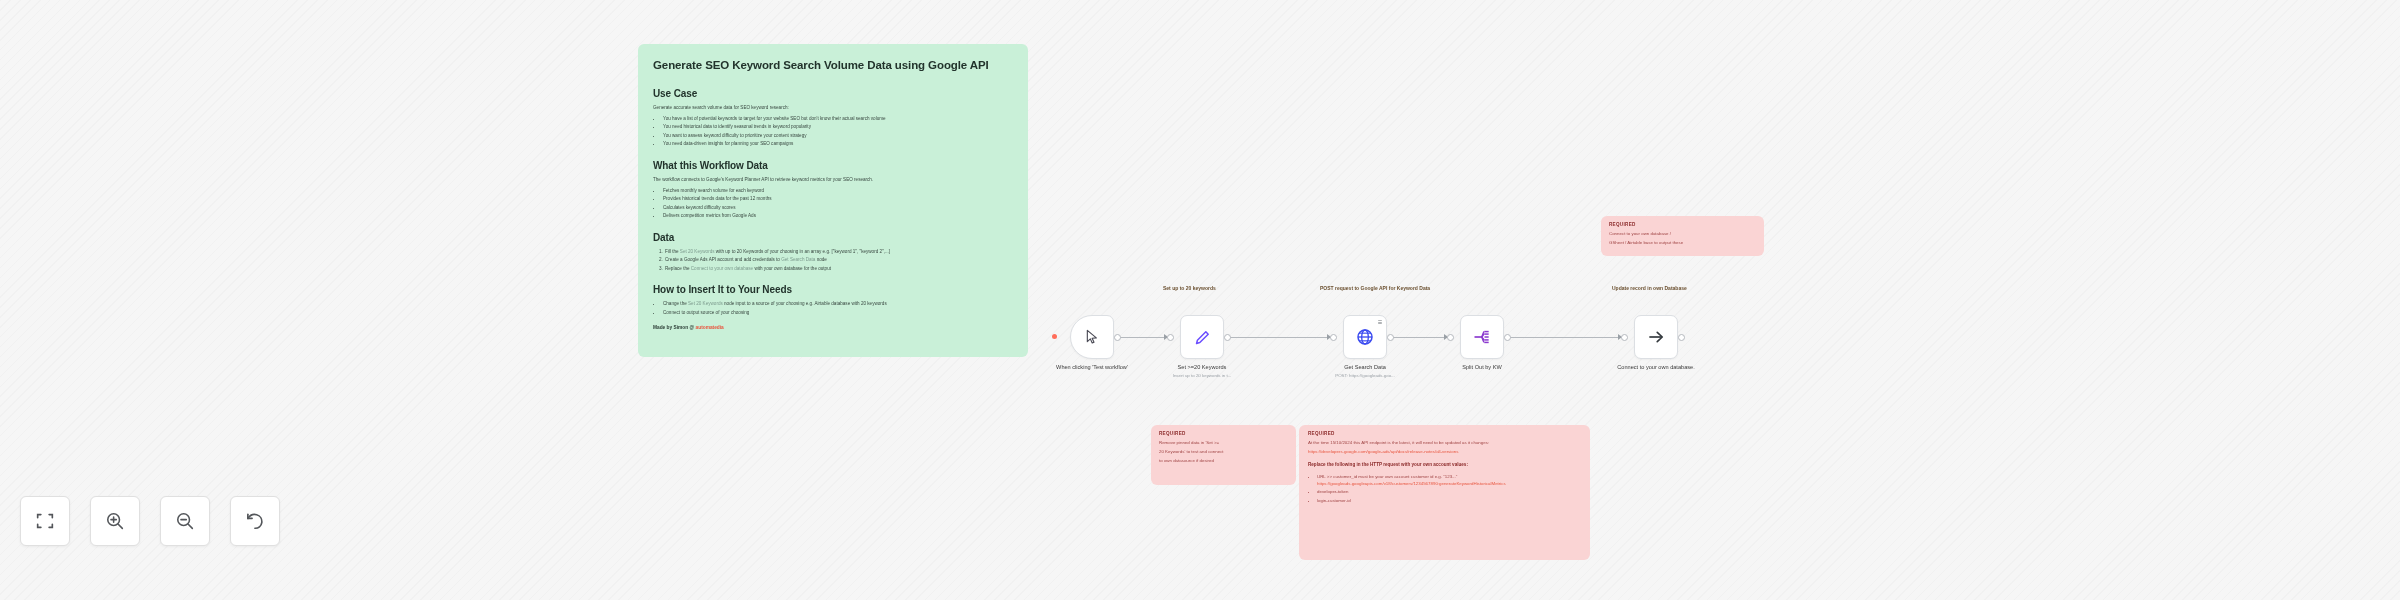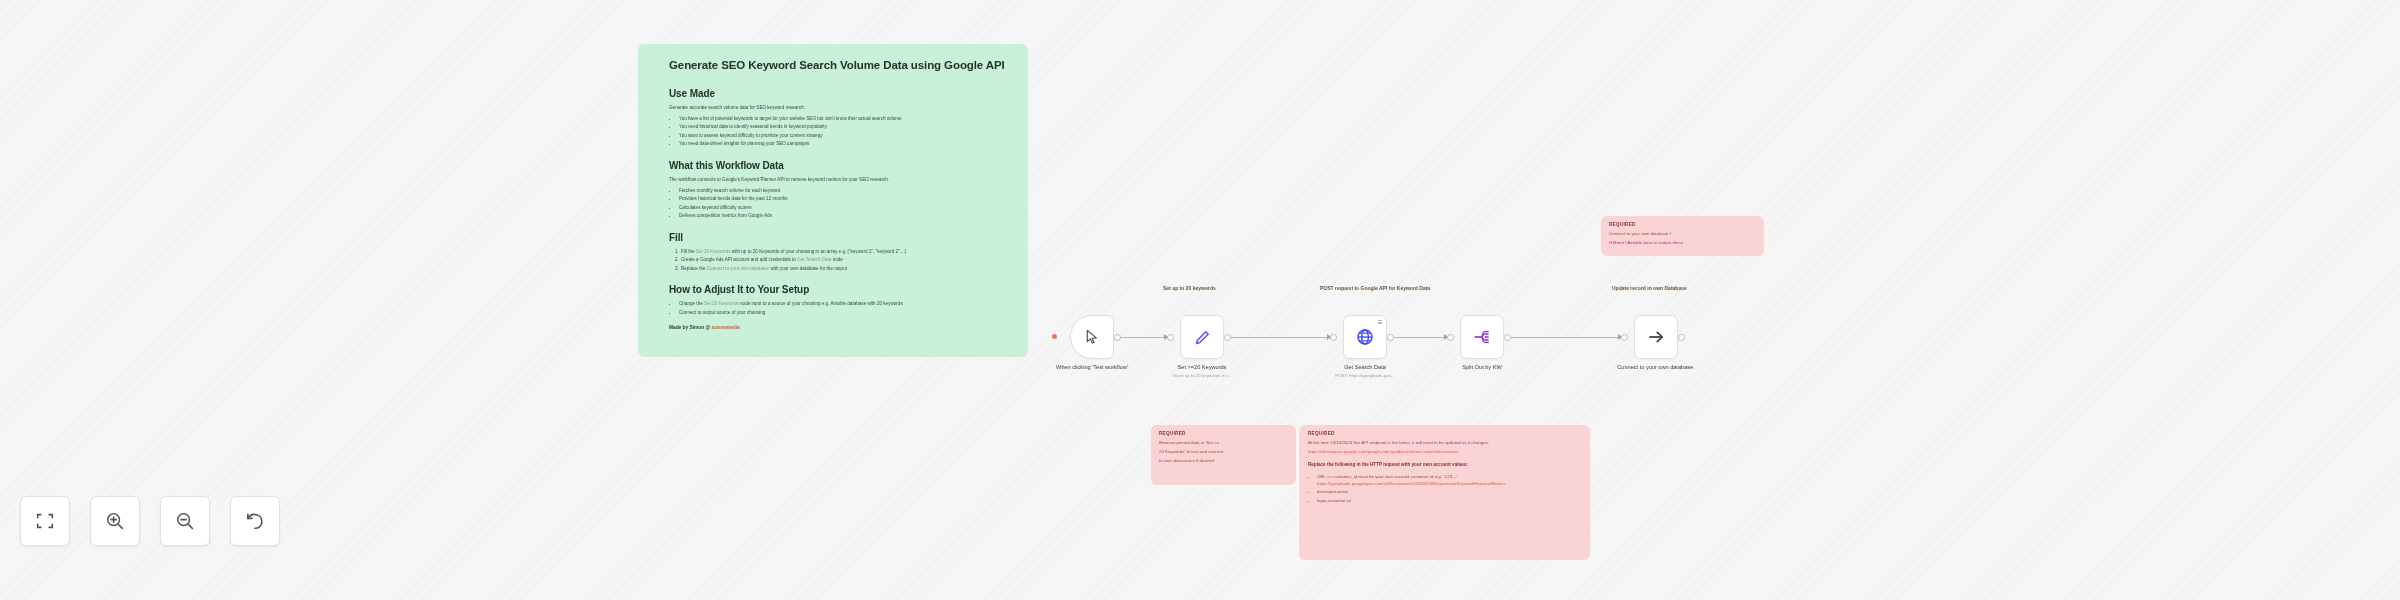--- a/index.html
+++ b/index.html
@@ -31,21 +31,21 @@
   }
   .sticky-red {
     background: #fad4d4;
     color: #8c2b2b;
   }
 
   
   #note-main {
     left: 638px; top: 44px;
     width: 390px; height: 313px;
-    padding: 14px 16px 10px 31px;
+    padding: 14px 16px 10px 15px;
   }
   #note-main h1 {
     font-size: 11.5px; line-height: 1.35;
     font-weight: bold; color: #22332c;
     letter-spacing: -0.1px;
     margin-bottom: 14px;
   }
   #note-main h2 {
     font-size: 10px; font-weight: bold;
     color: #22332c; margin: 12px 0 5px 0;
@@ -198,46 +198,46 @@
   .tb-btn svg { display: block; }
 </style>
 </head>
 <body>
 
 <div id="canvas">
 
   <div class="sticky sticky-green" id="note-main">
     <h1>Generate SEO Keyword Search Volume Data using Google API</h1>
 
-    <h2>Use Made</h2>
+    <h2>Use Case</h2>
     <p>Generate accurate search volume data for SEO keyword research:</p>
     <ul>
       <li>You have a list of potential keywords to target for your website SEO but don't know their actual search volume</li>
       <li>You need historical data to identify seasonal trends in keyword popularity</li>
       <li>You want to assess keyword difficulty to prioritize your content strategy</li>
       <li>You need data-driven insights for planning your SEO campaigns</li>
     </ul>
 
     <h2>What this Workflow Data</h2>
     <p>The workflow connects to Google's Keyword Planner API to retrieve keyword metrics for your SEO research.</p>
     <ul>
       <li>Fetches monthly search volume for each keyword</li>
       <li>Provides historical trends data for the past 12 months</li>
       <li>Calculates keyword difficulty scores</li>
       <li>Delivers competition metrics from Google Ads</li>
     </ul>
 
-    <h2>Fill</h2>
+    <h2>Data</h2>
     <ol>
       <li><span>Fill the </span><span class="codeword">Set 20 Keywords</span><span> with up to 20 Keywords of your choosing in an array e.g. ["keyword 1", "keyword 2",...]</span></li>
       <li><span>Create a Google Ads API account and add credentials to </span><span class="codeword">Get Search Data</span><span> node</span></li>
       <li><span>Replace the </span><span class="codeword">Connect to your own database</span><span> with your own database for the output</span></li>
     </ol>
 
-    <h2>How to Adjust It to Your Setup</h2>
+    <h2>How to Insert It to Your Needs</h2>
     <ul>
       <li><span>Change the </span><span class="codeword">Set 20 Keywords</span><span> node input to a source of your choosing e.g. Airtable database with 20 keywords</span></li>
       <li><span>Connect to output source of your choosing</span></li>
     </ul>
 
     <div class="made-by"><span>Made by Simon @ </span><span class="lnk">automatedia</span></div>
   </div>
 
   <div class="node-group-label" style="left:1163px; top:285px; width:130px;">Set up to 20 keywords</div>
   <div class="node-group-label" style="left:1320px; top:285px; width:200px;">POST request to Google API for Keyword Data</div>

